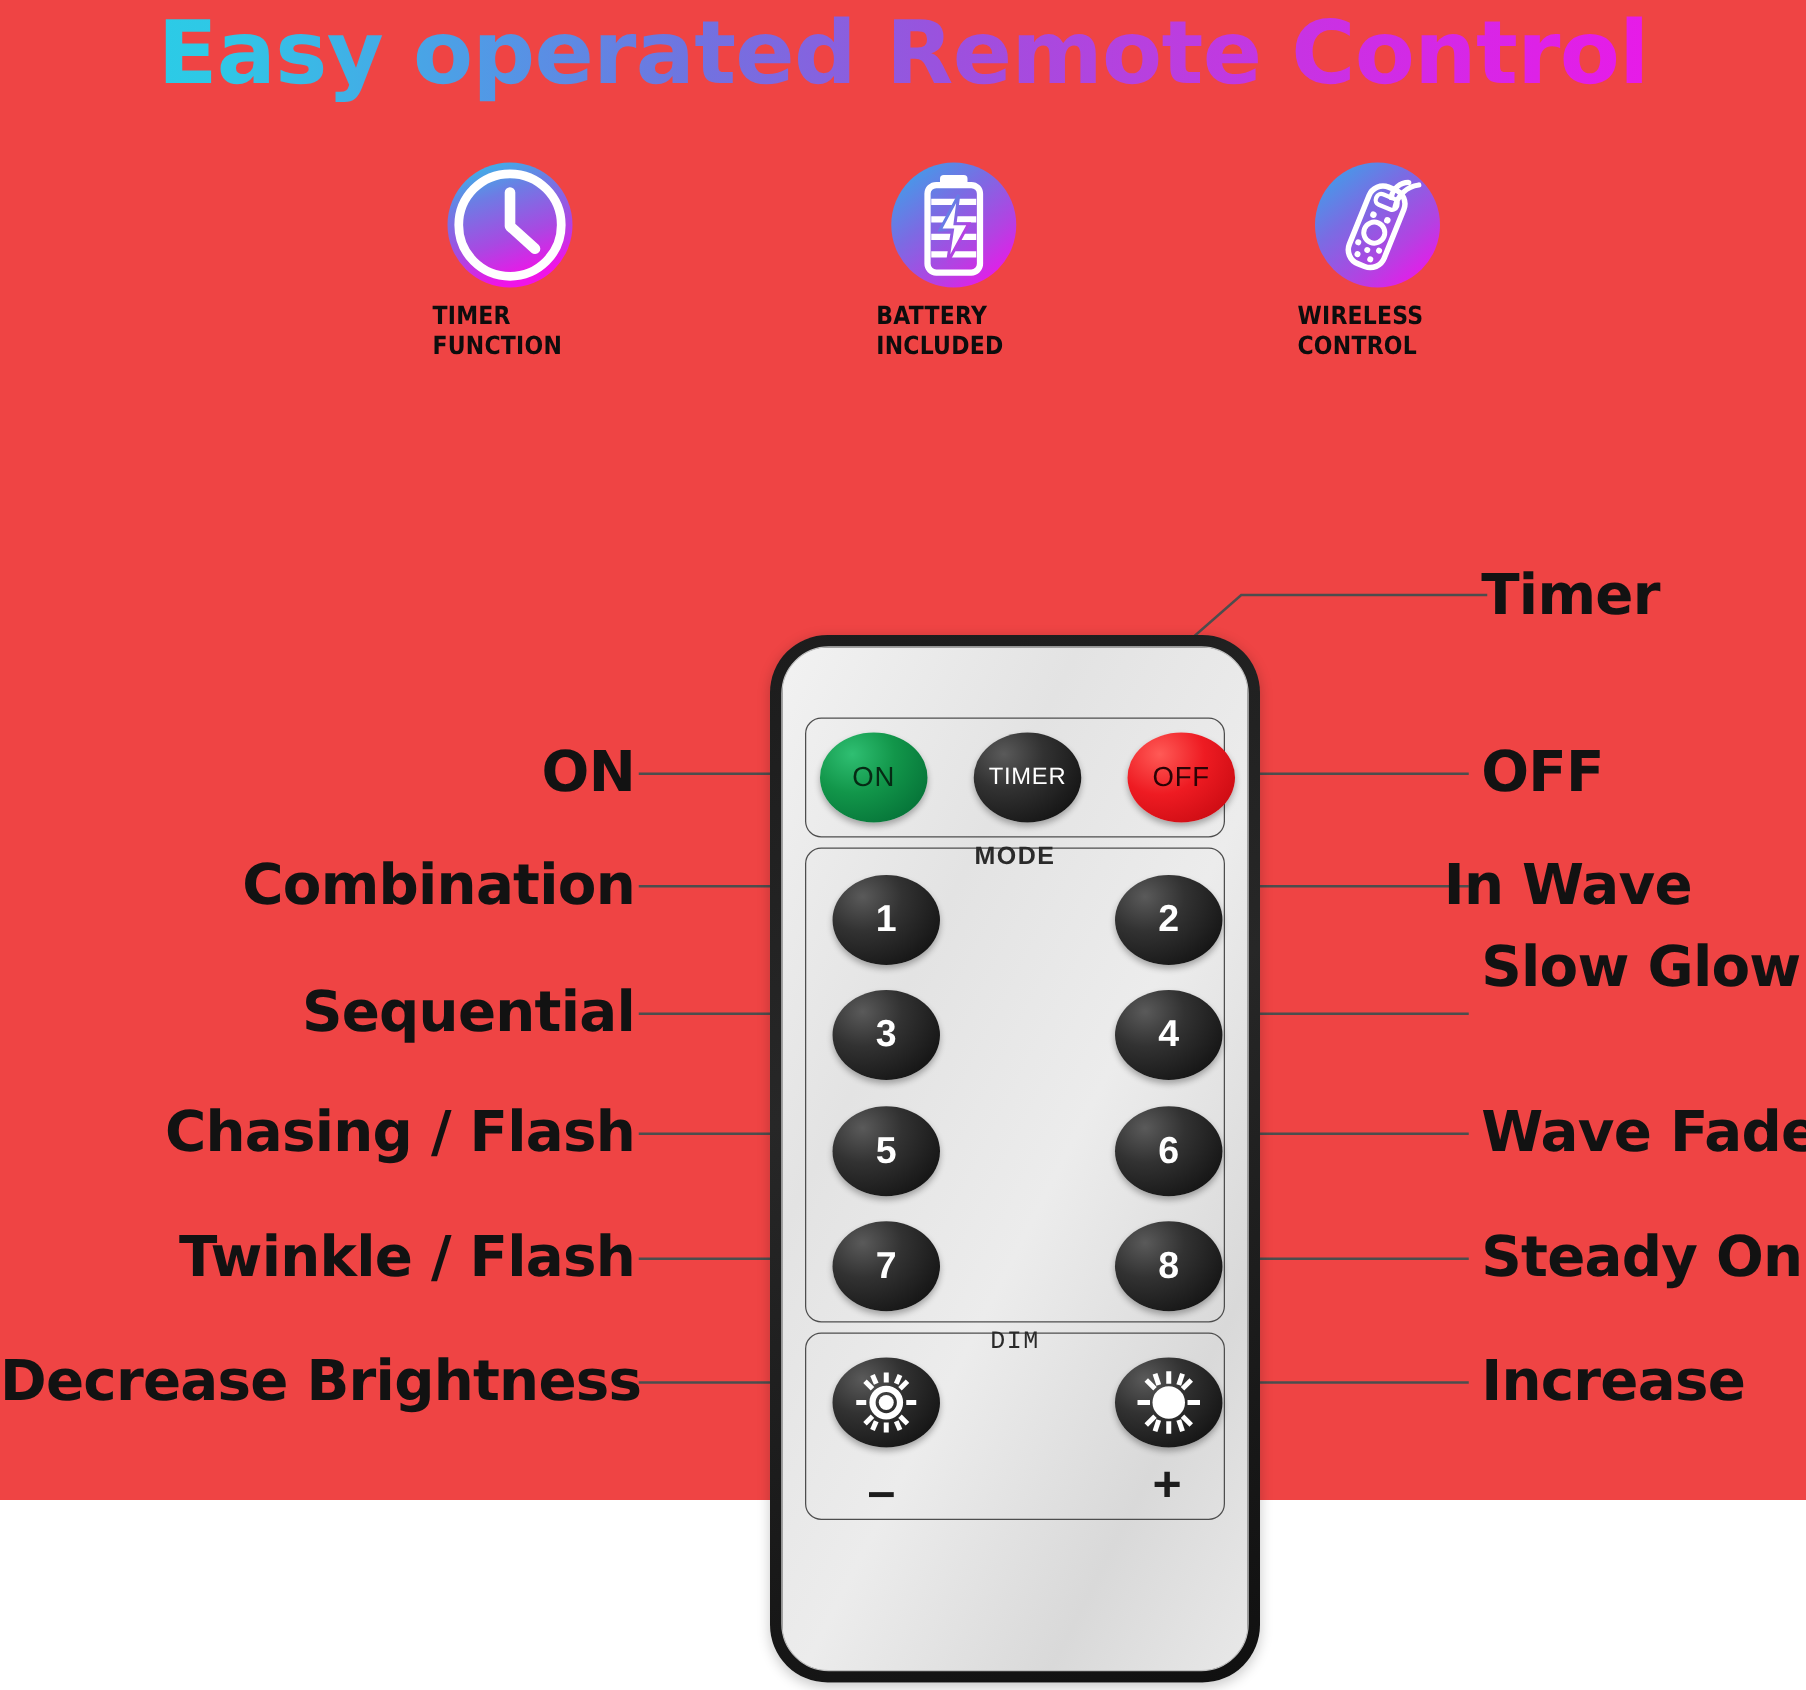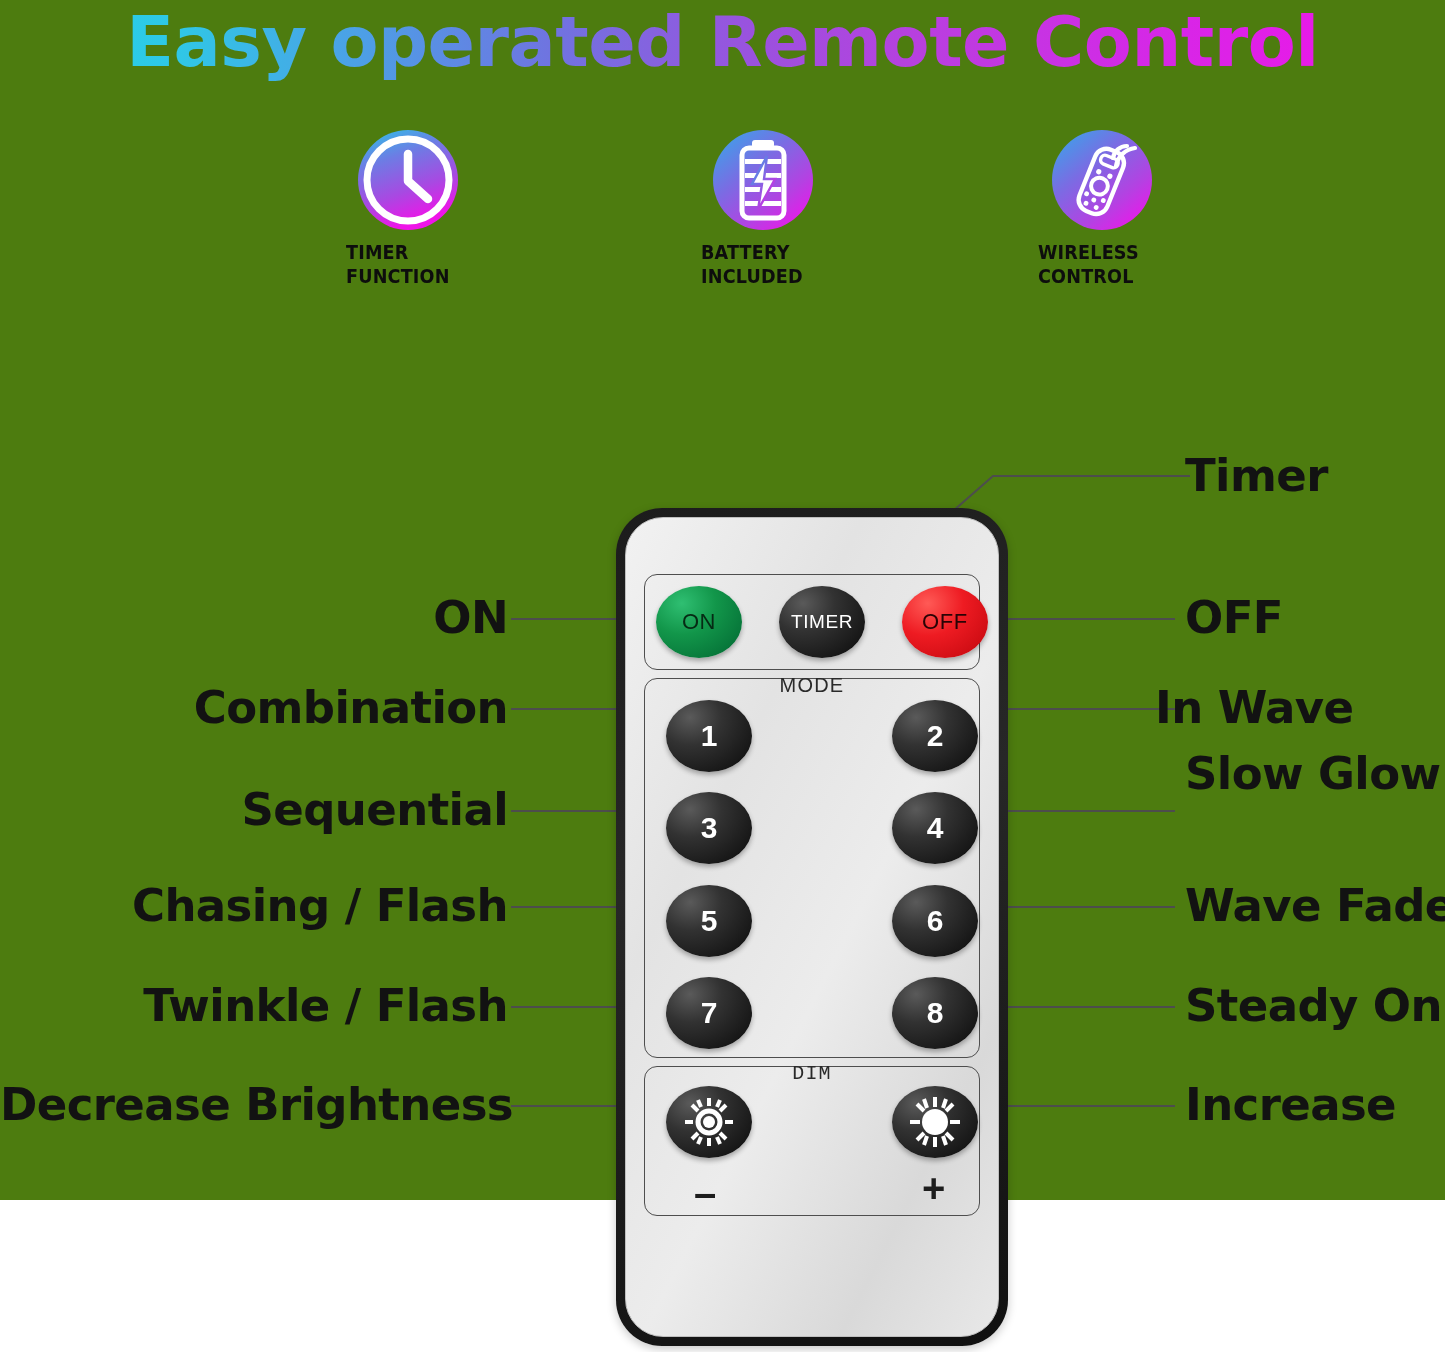--- a/index.html
+++ b/index.html
@@ -9,21 +9,21 @@
     height: 1352px;
     background: #ffffff;
     font-family: "Liberation Sans", sans-serif;
     overflow: hidden;
   }
 
   #stage {
     position: relative;
     width: 1445px;
     height: 1200px;
-    background: #4d7c0f;
+    background: #ef4444;
   }
 
   
   #headline {
     position: absolute;
     left: 0; top: -4px;
     width: 1445px;
     text-align: center;
     font-family: "DejaVu Sans", sans-serif;
     font-weight: 700;
@@ -106,21 +106,21 @@
   .group-title {
     position: absolute;
     left: 0; right: 0;
     text-align: center;
     font-family: "Liberation Sans", sans-serif;
     font-weight: 400;
     font-size: 20px;
     letter-spacing: 1.2px;
     color: #2a2a2a;
   }
-  #mode-title { top: 156px; }
+  #mode-title { top: 156px; font-weight: bold; }
   #dim-title  { top: 544px; font-family: Liberation Mono, monospace; }
 
   .btn {
     position: absolute;
     width: 86px; height: 72px;
     border-radius: 50%;
     display: flex;
     align-items: center;
     justify-content: center;
     font-family: "Liberation Sans", sans-serif;

